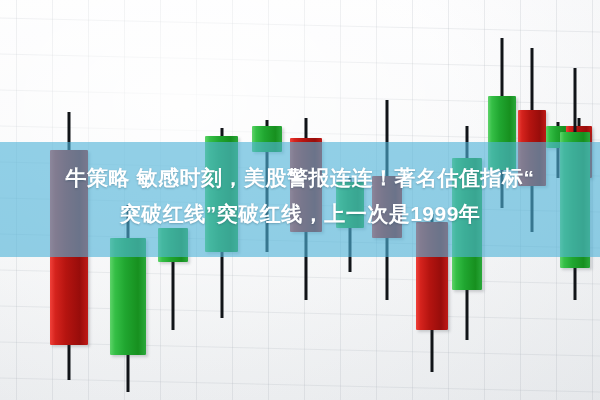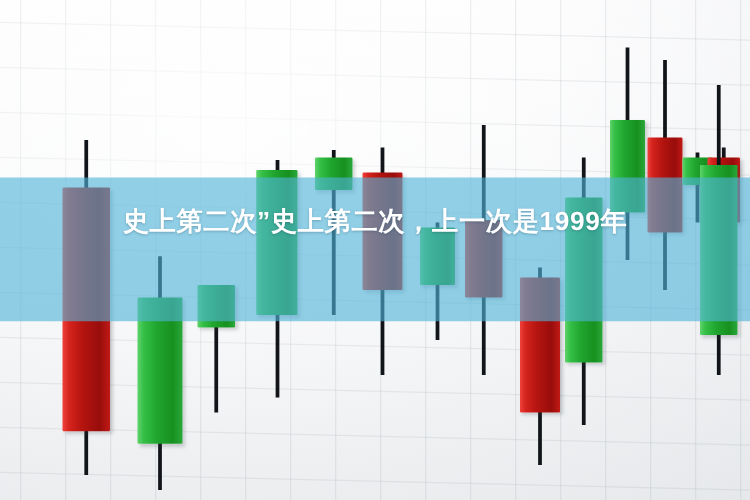--- a/index.html
+++ b/index.html
@@ -197,16 +197,17 @@
       </div>
       <div class="candle" style="left: 560px; top: 0px; width: 30px; height: 400px;">
         <div class="wick" style="top: 68px; height: 232px;"></div>
         <div class="body up" style="top: 132px; height: 136px; left: 0px; width: 30px;"></div>
       </div>
     </div>
 
   <div class="band" id="band" style="top: 142px; height: 115px;"></div>
 
   <div class="headline" id="headline" style="top: 160px; color: rgb(255, 255, 255);">
-    <span class="line">史上第二次”史上第二次，上一次是1999年</span>
+    <span class="line">牛策略 敏感时刻，美股警报连连！著名估值指标“</span>
+    <span class="line">突破红线”突破红线，上一次是1999年</span>
   </div>
 
 </div>
 
 </body></html>

